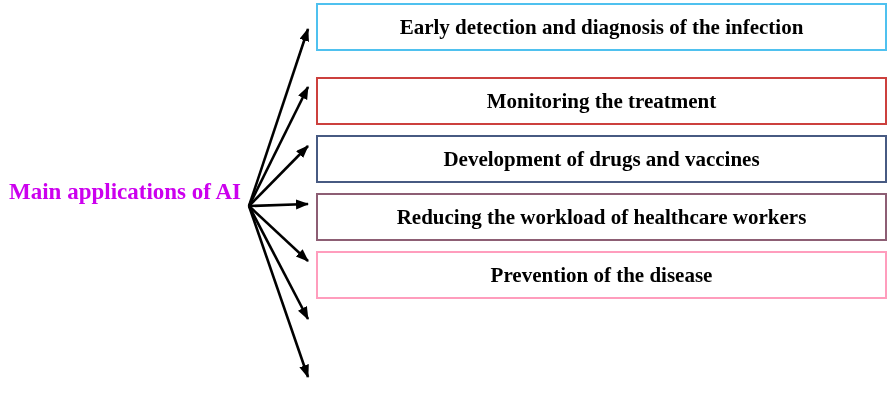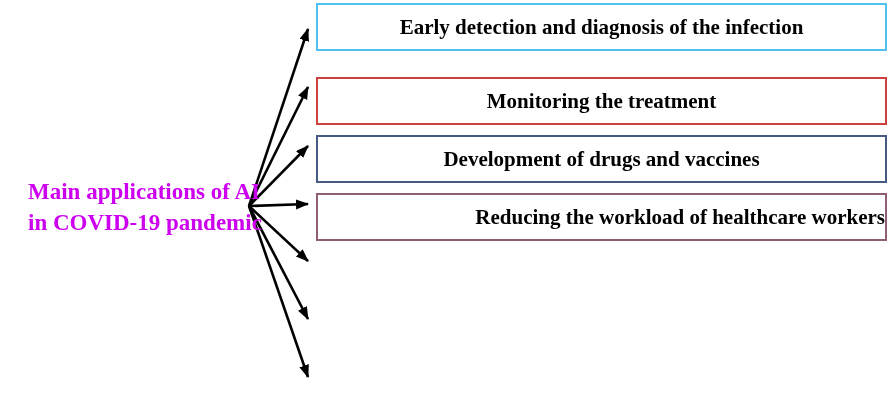--- a/index.html
+++ b/index.html
@@ -21,26 +21,25 @@
     top: 0;
     width: 895px;
     height: 410px;
     pointer-events: none;
   }
   .diagram-title {
     position: absolute;
     left: 0px;
     top: 176px;
     width: 250px;
-    text-align: left;
+    text-align: center;
     font-size: 23px;
     font-weight: bold;
     line-height: 31px;
     letter-spacing: 0px;
-    margin-left: 28px;
   }
   .diagram-title .title-line {
     display: block;
     white-space: nowrap;
   }
   .box-column {
     position: absolute;
     left: 316px;
     top: 3px;
     width: 571px;
@@ -76,31 +75,33 @@
     <line x1="249" y1="206" x2="308" y2="87" stroke="#000" stroke-width="2.6" marker-end="url(#ah)"></line>
     <line x1="249" y1="206" x2="308" y2="146" stroke="#000" stroke-width="2.6" marker-end="url(#ah)"></line>
     <line x1="249" y1="206" x2="308" y2="204" stroke="#000" stroke-width="2.6" marker-end="url(#ah)"></line>
     <line x1="249" y1="206" x2="308" y2="261" stroke="#000" stroke-width="2.6" marker-end="url(#ah)"></line>
     <line x1="249" y1="206" x2="308" y2="319" stroke="#000" stroke-width="2.6" marker-end="url(#ah)"></line>
     <line x1="249" y1="206" x2="308" y2="377" stroke="#000" stroke-width="2.6" marker-end="url(#ah)"></line>
   </svg>
 
   <div class="diagram-title" style="color: rgb(204, 0, 238);">
     <span class="title-line">Main applications of AI</span>
-    <span class="title-line">in COVID-19 pandemic</span>
   </div>
 
   <div class="box-column">
     <div class="app-box" style="border-color: rgb(79, 193, 239);">
       <span>Early detection and diagnosis of the infection</span>
     </div>
     <div class="app-box" style="border-color: rgb(204, 64, 61); margin-top: 16px;">
       <span>Monitoring the treatment</span>
     </div>
     <div class="app-box" style="border-color: rgb(71, 90, 130);">
       <span>Development of drugs and vaccines</span>
     </div>
-    <div class="app-box" style="border-color: rgb(141, 94, 116); justify-content: flex-end;">
+    <div class="app-box" style="border-color: rgb(141, 94, 116);">
       <span>Reducing the workload of healthcare workers</span>
+    </div>
+    <div class="app-box" style="border-color: rgb(255, 157, 189);">
+      <span>Prevention of the disease</span>
     </div>
   </div>
 
 </div>
 
 </body></html>

